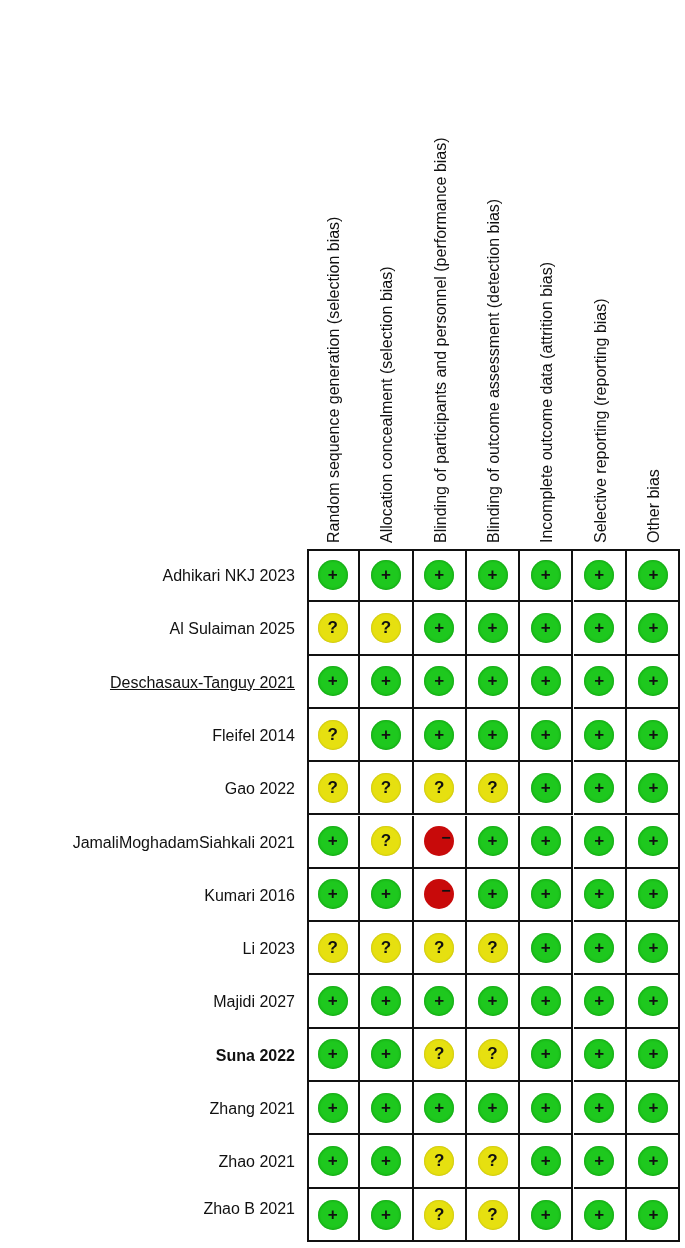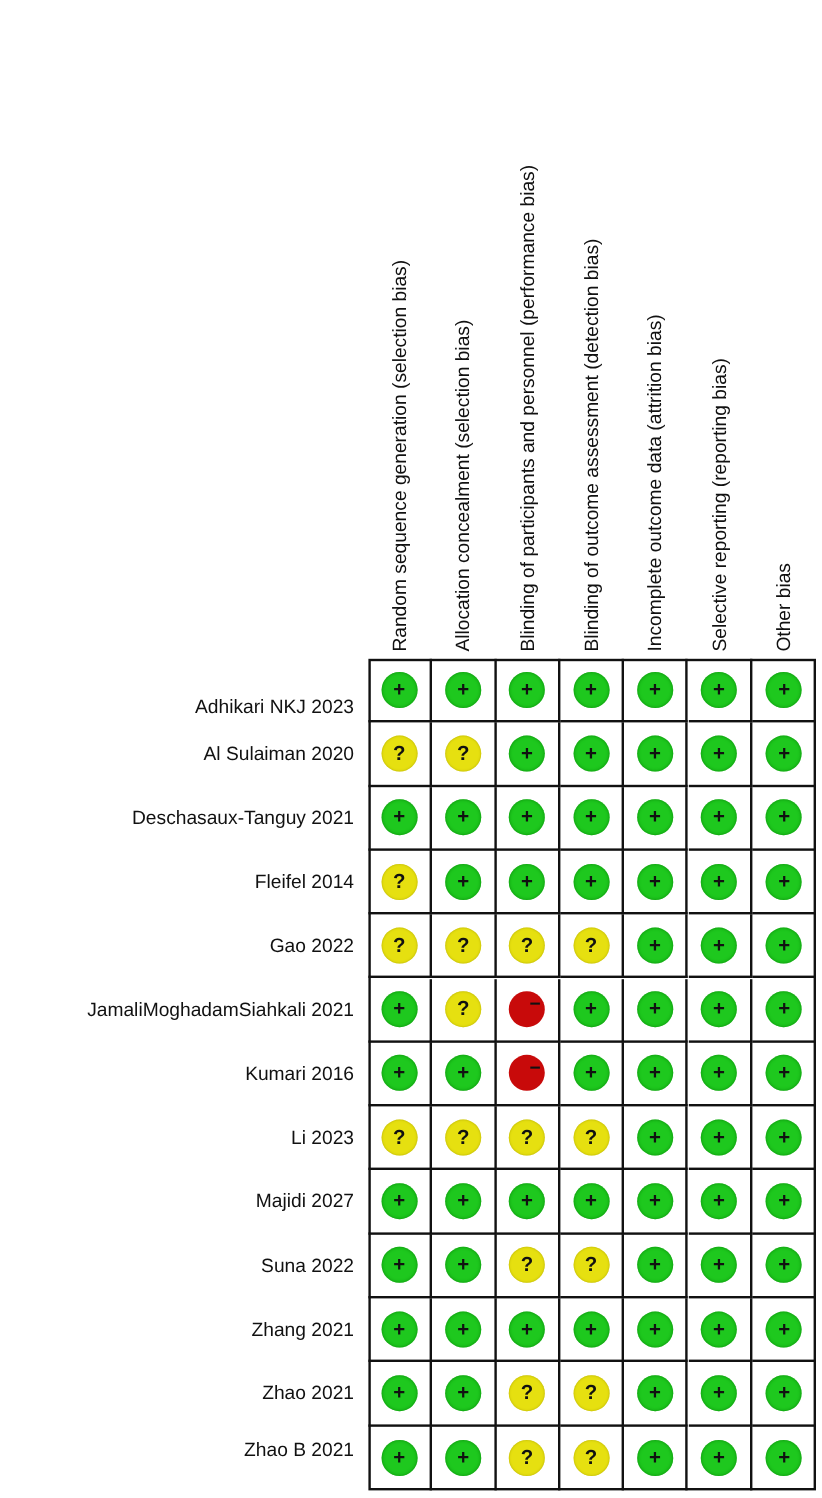--- a/index.html
+++ b/index.html
@@ -44,30 +44,30 @@
       <span>Incomplete outcome data (attrition bias)</span>
     </div>
     <div class="col-header" style="left: 591.5px;">
       <span>Selective reporting (reporting bias)</span>
     </div>
     <div class="col-header" style="left: 644.8px;">
       <span>Other bias</span>
     </div>
   </div>
 <div id="labels">
-    <div class="row-label" style="top: 563px;">Adhikari NKJ 2023</div>
-    <div class="row-label" style="top: 602.3px;">Al Sulaiman 2020</div>
-    <div class="row-label" style="top: 655.6px;">Deschasaux-Tanguy 2021</div>
+    <div class="row-label" style="top: 549px;">Adhikari NKJ 2023</div>
+    <div class="row-label" style="top: 602.3px;">Al Sulaiman 2025</div>
+    <div class="row-label" style="top: 655.6px; text-decoration: underline;">Deschasaux-Tanguy 2021</div>
     <div class="row-label" style="top: 708.9px;">Fleifel 2014</div>
     <div class="row-label" style="top: 762.2px;">Gao 2022</div>
     <div class="row-label" style="top: 815.5px;">JamaliMoghadamSiahkali 2021</div>
     <div class="row-label" style="top: 868.8px;">Kumari 2016</div>
     <div class="row-label" style="top: 922.1px; margin-left: 24px;">Li 2023</div>
     <div class="row-label" style="top: 975.4px;">Majidi 2027</div>
-    <div class="row-label" style="top: 1028.7px;">Suna 2022</div>
+    <div class="row-label" style="top: 1028.7px; font-weight: bold;">Suna 2022</div>
     <div class="row-label" style="top: 1082px;">Zhang 2021</div>
     <div class="row-label" style="top: 1135.3px;">Zhao 2021</div>
     <div class="row-label" style="top: 1182px;">Zhao B 2021</div>
   </div>
 <div class="grid" id="grid">
     <div class="cell" style="left: -2px; top: -2px;">
       <div class="dot low">
         <span class="glyph">+</span>
       </div>
     </div>

